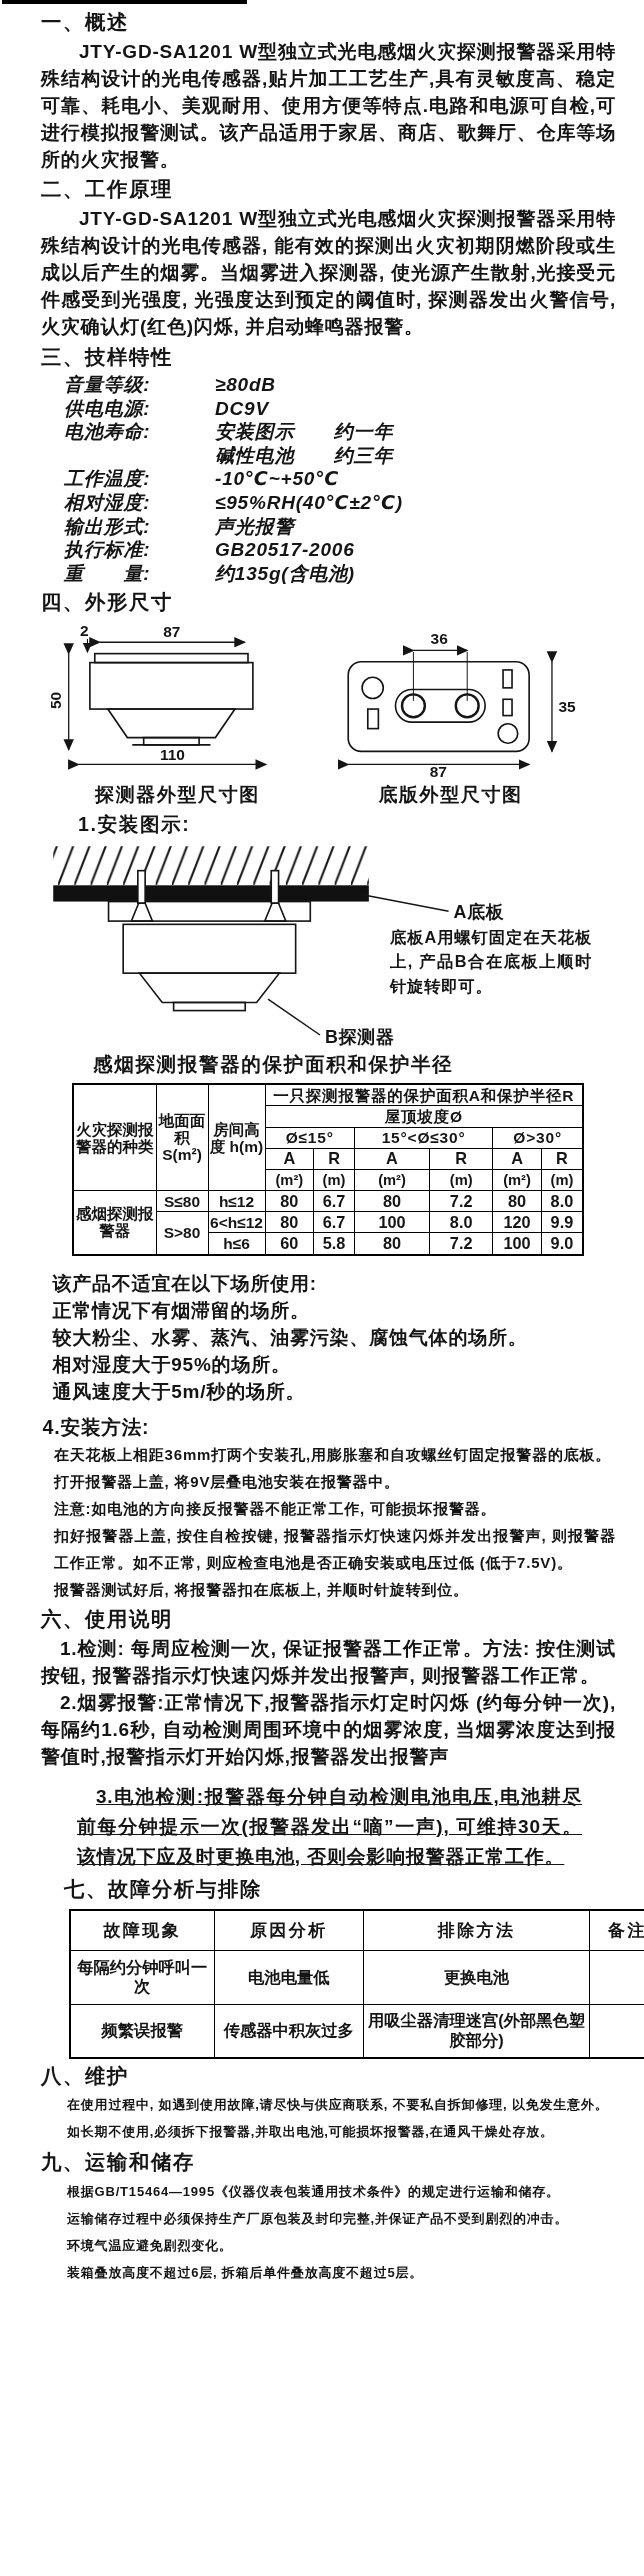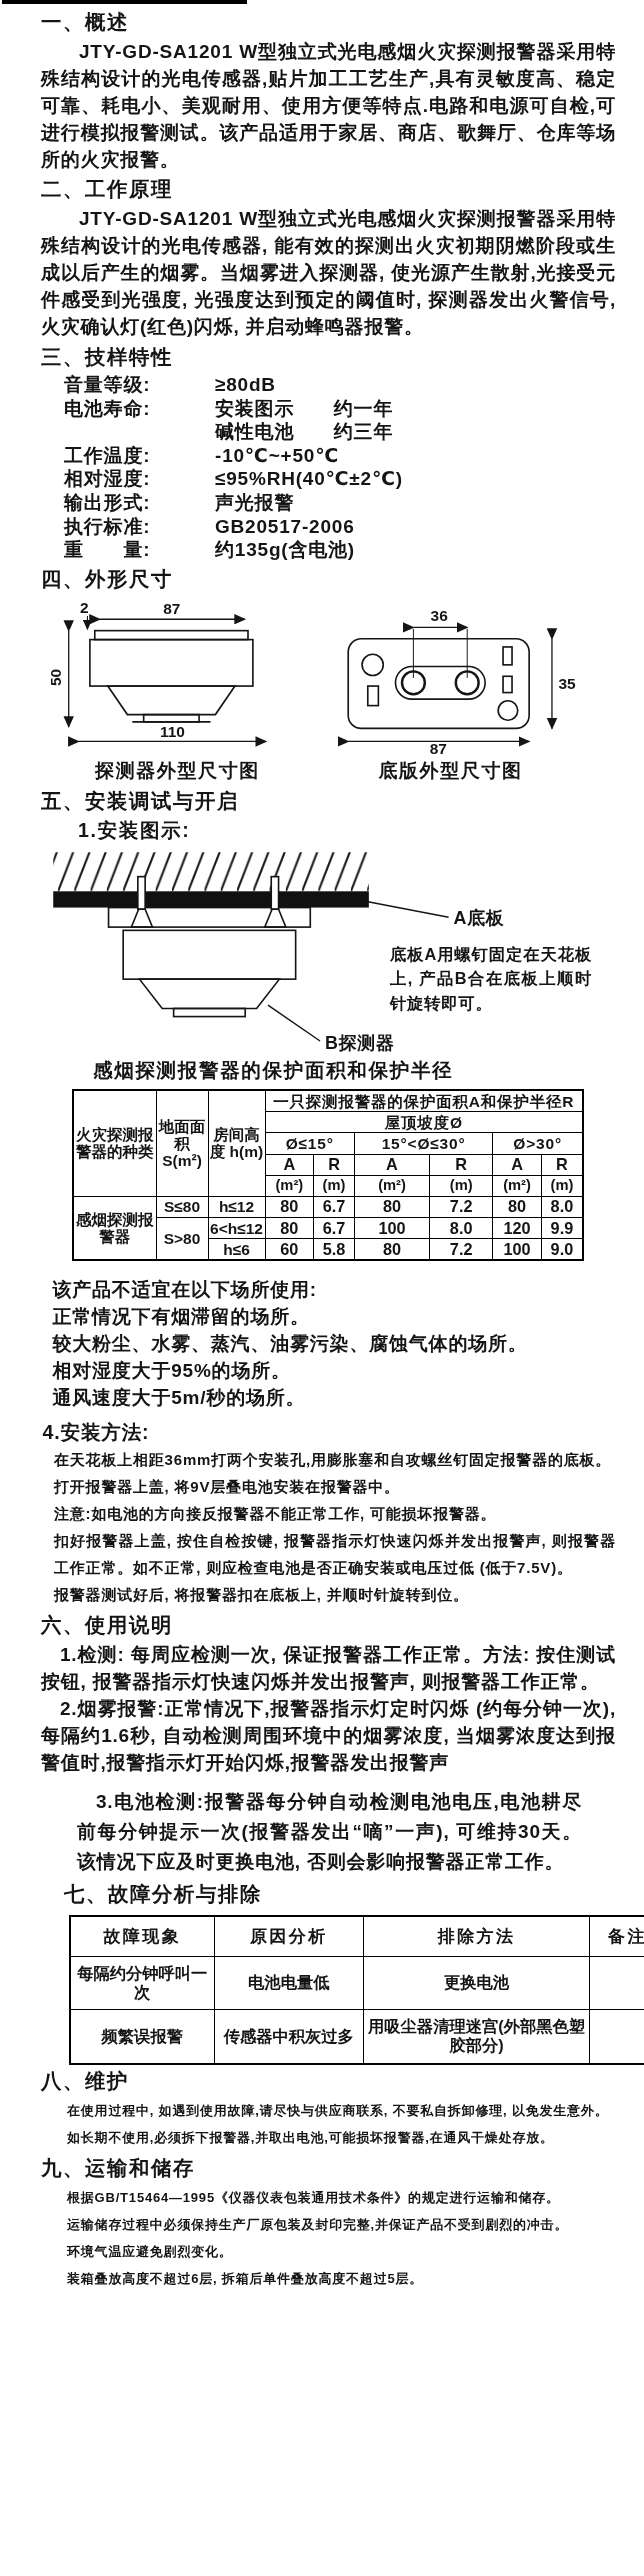--- a/index.html
+++ b/index.html
@@ -3,48 +3,48 @@
 <meta charset="utf-8">
 <style>
   * { margin:0; padding:0; box-sizing:border-box; }
   html,body { background:#ffffff; }
   body { width:644px; font-family:"Liberation Sans","DejaVu Sans",sans-serif; font-weight:bold; color:#151515; }
   .doc { width:644px; height:2576px; overflow:hidden; padding:4.9px 28px 8.2px 41px; position:relative; }
   .topbar { position:absolute; left:1.6px; top:0; width:245px; height:4.1px; background:#000; }
   h2 { font-size:20.4px; letter-spacing:1.6px; margin:4.9px 0 3.3px 0; line-height:24.5px; }
   h2.g { }
   p.body { font-size:19px; line-height:27px; letter-spacing:0.8px; text-align:justify; text-indent:2em; }
-  .specs { margin:1.6px 0 0 23px; }
+  .specs { margin:1.6px 0 0 23px;font-style:italic; }
   .spec-row { display:flex; font-size:19px; line-height:23.6px; letter-spacing:0.8px; }
   .spec-label { width:151px; flex:none; }
   .figures { display:flex; margin-top:6.5px; }
   figure { width:273px; text-align:center; }
   figcaption { font-size:19px; letter-spacing:1.6px; margin-top:1.6px; }
   svg { display:block; }
   svg text { font-family:"Liberation Sans","DejaVu Sans",sans-serif; font-weight:bold; fill:#151515; font-size:19px; }
   svg .lbl { font-size:22px; letter-spacing:1px; }
   .sub { font-size:19.6px; letter-spacing:1.6px; margin:3.3px 0 0 37px; }
   .install-fig { position:relative; width:576px; height:205px; margin-top:4.9px; }
-  .install-note { position:absolute; left:349px; top:93px; width:202px; font-size:16.3px; line-height:24.5px; letter-spacing:0.8px; text-align:justify; }
+  .install-note { position:absolute; left:349px; top:82px; width:202px; font-size:16.3px; line-height:24.5px; letter-spacing:0.8px; text-align:justify; }
   .sub3 { font-size:19.6px; letter-spacing:1.6px; margin:13px 0 0 6.5px; }
   .table-title { font-size:19.6px; letter-spacing:1.6px; margin:3.3px 0 4.9px 52px; }
   table { border-collapse:collapse; border:2px solid #000; }
   .prot { margin-left:31px; width:512px; }
   .prot td { border:1.6px solid #000; text-align:center; vertical-align:middle; font-size:14.7px; line-height:17px; padding:1.6px 0.8px; }
   .prot td.kind { width:83px; font-size:15.5px; }
   .prot td.sarea { width:52px; font-size:15.5px; }
   .prot td.hgt { width:57px; font-size:15.5px; }
   .prot td.num { font-size:16.3px; }
   .prot td.sp { font-size:15.5px; letter-spacing:0.8px; }
   .notsuit { margin:14.7px 0 0 11.4px; }
   .notsuit p { font-size:19px; line-height:27px; letter-spacing:0.8px; text-align:justify; }
   .sub4 { font-size:19.6px; letter-spacing:0.8px; margin:8.2px 0 0 1.6px; }
   .steps p { font-size:15px; line-height:27px; letter-spacing:0.8px; text-align:justify; margin-left:13px; }
   .usage p { font-size:19px; line-height:27px; letter-spacing:0.8px; text-align:justify; text-indent:1em; }
-  .usage p.batt { margin:11.4px 0 0 36px; width:505px; line-height:30px; }
+  .usage p.batt { margin:11.4px 0 0 36px; width:505px; line-height:30px;text-decoration:underline; }
   .fault { margin:8.2px 0 0 28px; width:598px; }
   .fault td { border:1.6px solid #000; text-align:center; vertical-align:middle; font-size:16.3px; line-height:19.6px; padding:6.5px 1.6px; }
   .fault td.c0 { width:130px; } .fault td.c1 { width:135px; } .fault td.c2 { width:204px; } .fault td.c3 { width:69px; }
   .fault tr.hd td { font-size:17px; letter-spacing:2.4px; padding:9.8px 1.6px; }
   .maint p, .trans p { font-size:13px; line-height:27px; letter-spacing:0.8px; text-align:justify; text-indent:2em; }
 </style>
 </head>
 <body>
 
 <div class="doc">
@@ -54,20 +54,24 @@
   <p class="body">JTY-GD-SA1201 W型独立式光电感烟火灾探测报警器采用特殊结构设计的光电传感器,贴片加工工艺生产,具有灵敏度高、稳定可靠、耗电小、美观耐用、使用方便等特点.电路和电源可自检,可进行模拟报警测试。该产品适用于家居、商店、歌舞厅、仓库等场所的火灾报警。</p>
 
   <h2>二、工作原理</h2>
   <p class="body">JTY-GD-SA1201 W型独立式光电感烟火灾探测报警器采用特殊结构设计的光电传感器, 能有效的探测出火灾初期阴燃阶段或生成以后产生的烟雾。当烟雾进入探测器, 使光源产生散射,光接受元件感受到光强度, 光强度达到预定的阈值时, 探测器发出火警信号, 火灾确认灯(红色)闪烁, 并启动蜂鸣器报警。</p>
 
   <h2>三、技样特性</h2>
   <div class="specs">
     <div class="spec-row">
         <span class="spec-label">音量等级:</span>
         <span>≥80dB</span>
+      </div>
+    <div class="spec-row">
+        <span class="spec-label">供电电源:</span>
+        <span>DC9V</span>
       </div>
     <div class="spec-row">
         <span class="spec-label">电池寿命:</span>
         <span>安装图示　　约一年</span>
       </div>
     <div class="spec-row">
         <span class="spec-label"></span>
         <span>碱性电池　　约三年</span>
       </div>
     <div class="spec-row">
@@ -151,21 +155,20 @@
         <line x1="292" y1="50" x2="292" y2="160" stroke="#151515" stroke-width="1.6" marker-start="url(#ar2)" marker-end="url(#ar2)"></line>
         <text x="300" y="112">35</text>
 
         <line x1="42" y1="176" x2="264" y2="176" stroke="#151515" stroke-width="1.6" marker-start="url(#ar2)" marker-end="url(#ar2)"></line>
         <text x="142" y="192">87</text>
       </svg>
       <figcaption>底版外型尺寸图</figcaption>
     </figure>
   </div>
 
-  <h2>五、安装调试与开启</h2>
   <p class="sub">1.安装图示:</p>
 
   <div class="install-fig">
     <svg width="576" height="205" viewBox="0 0 706 252">
       <defs>
         <pattern id="hatchp" width="20" height="52" patternUnits="userSpaceOnUse">
           <line x1="0" y1="52" x2="20" y2="0" stroke="#151515" stroke-width="2.5"></line>
         </pattern>
       </defs>
 

